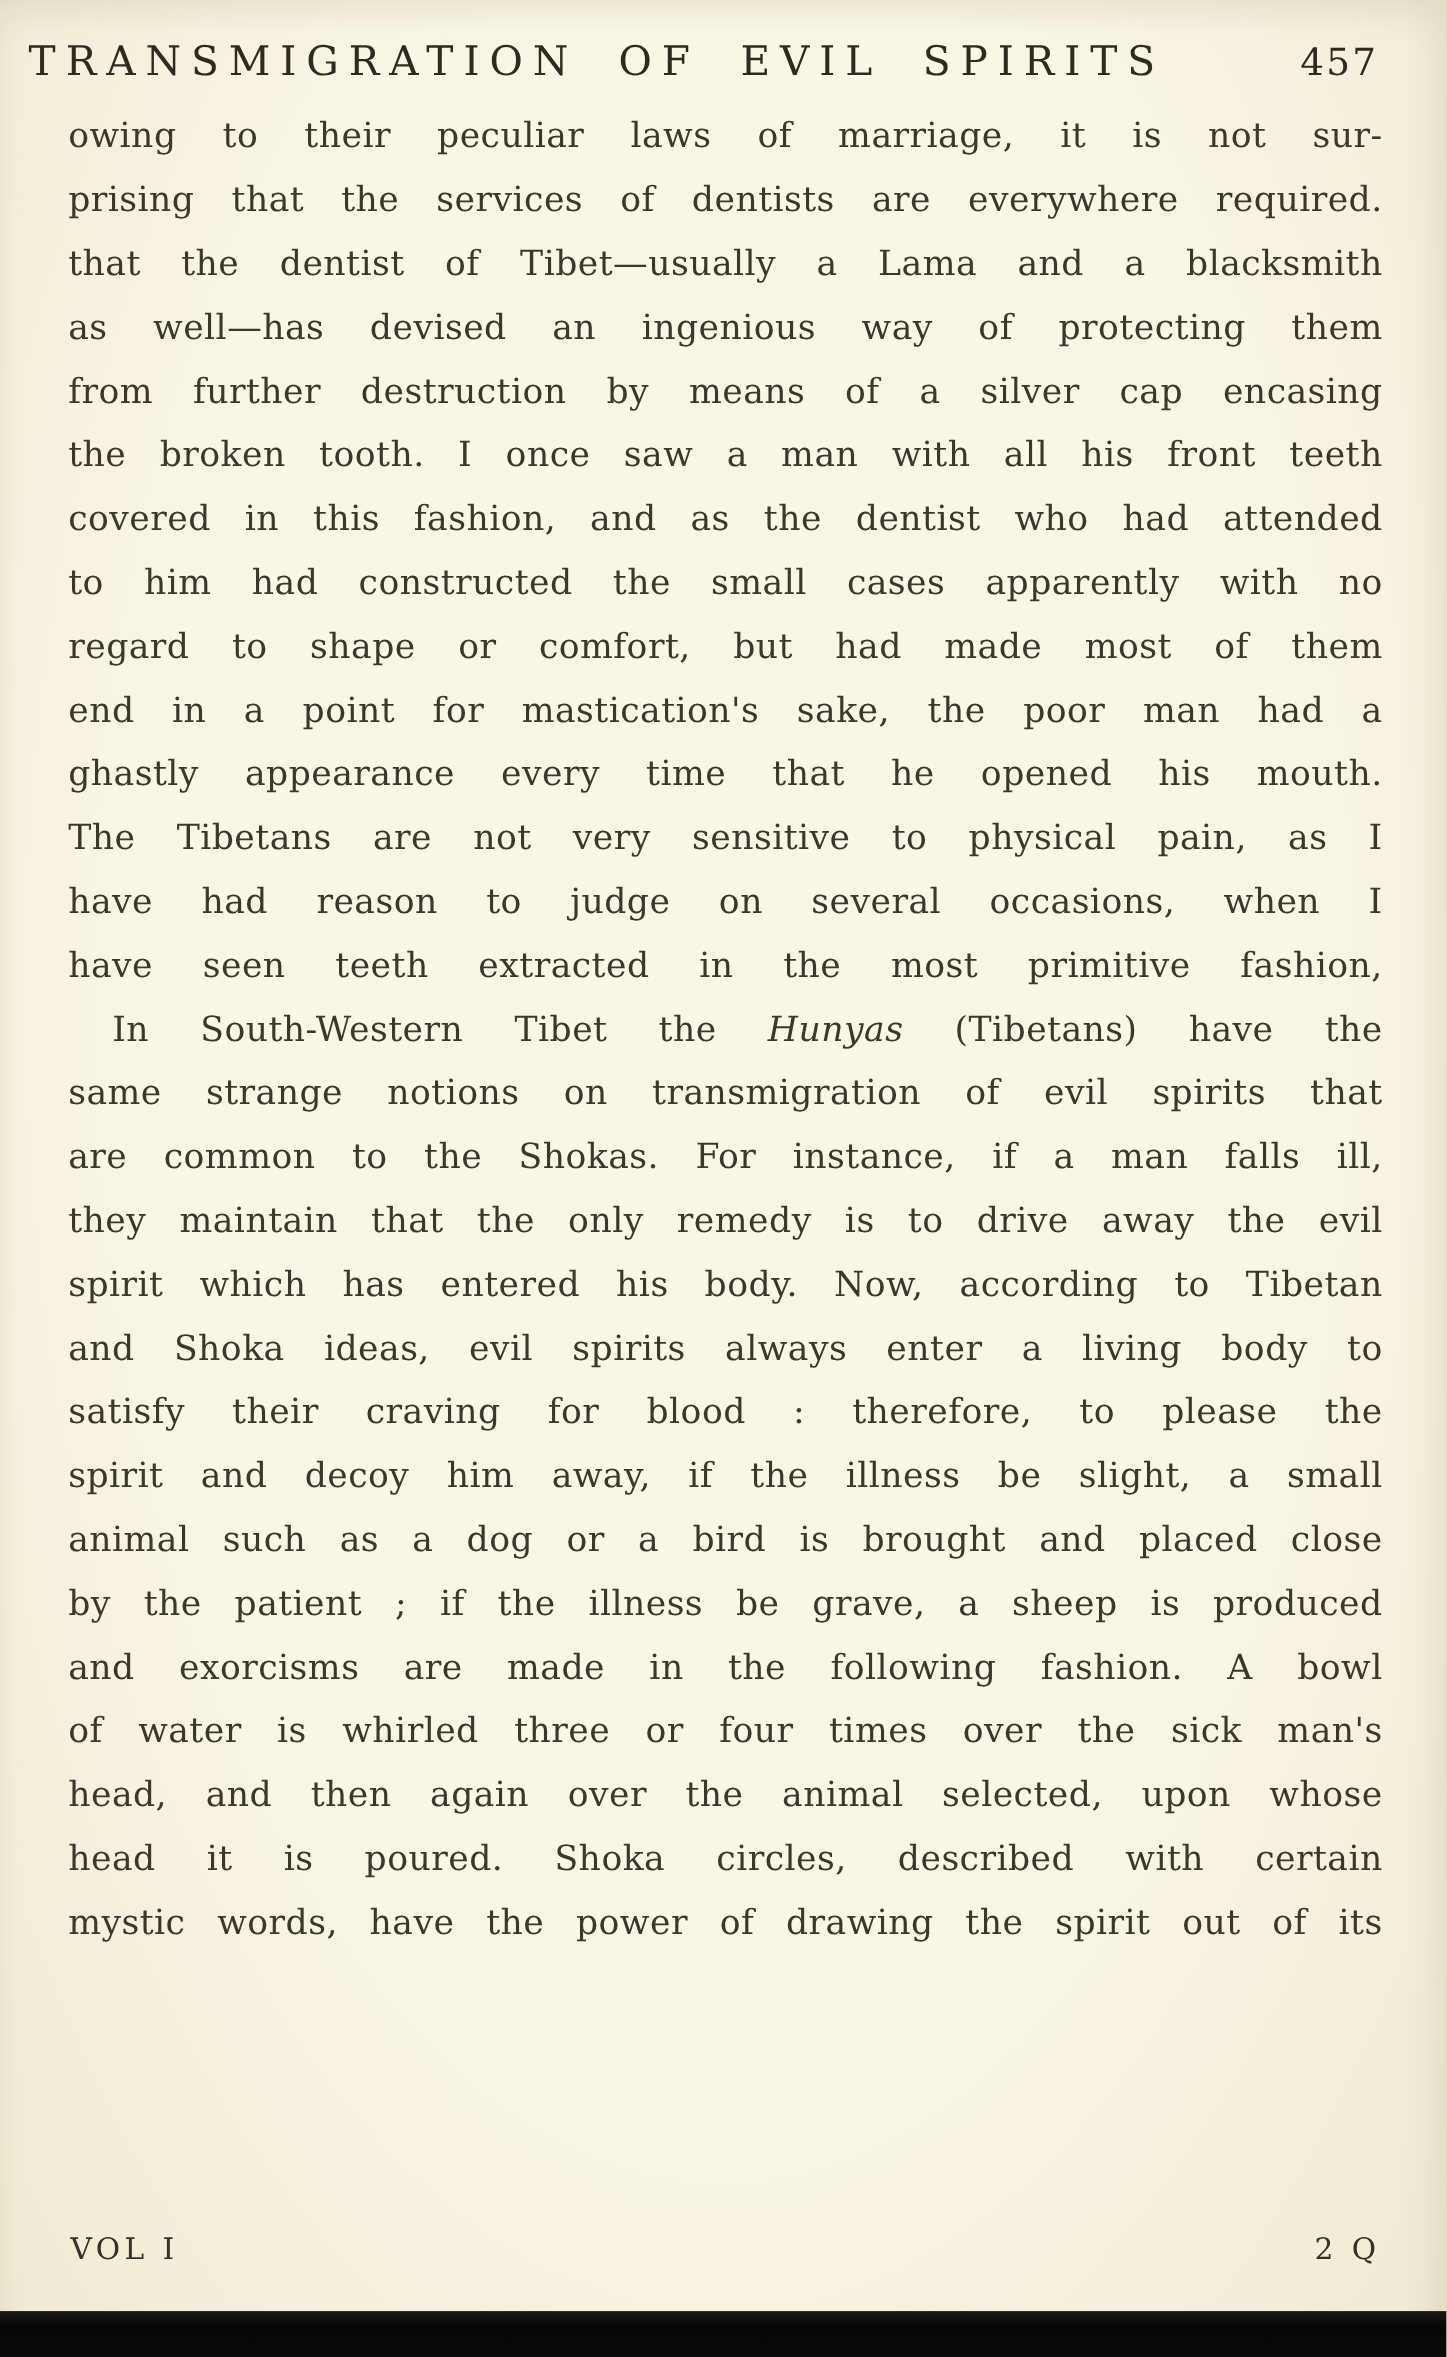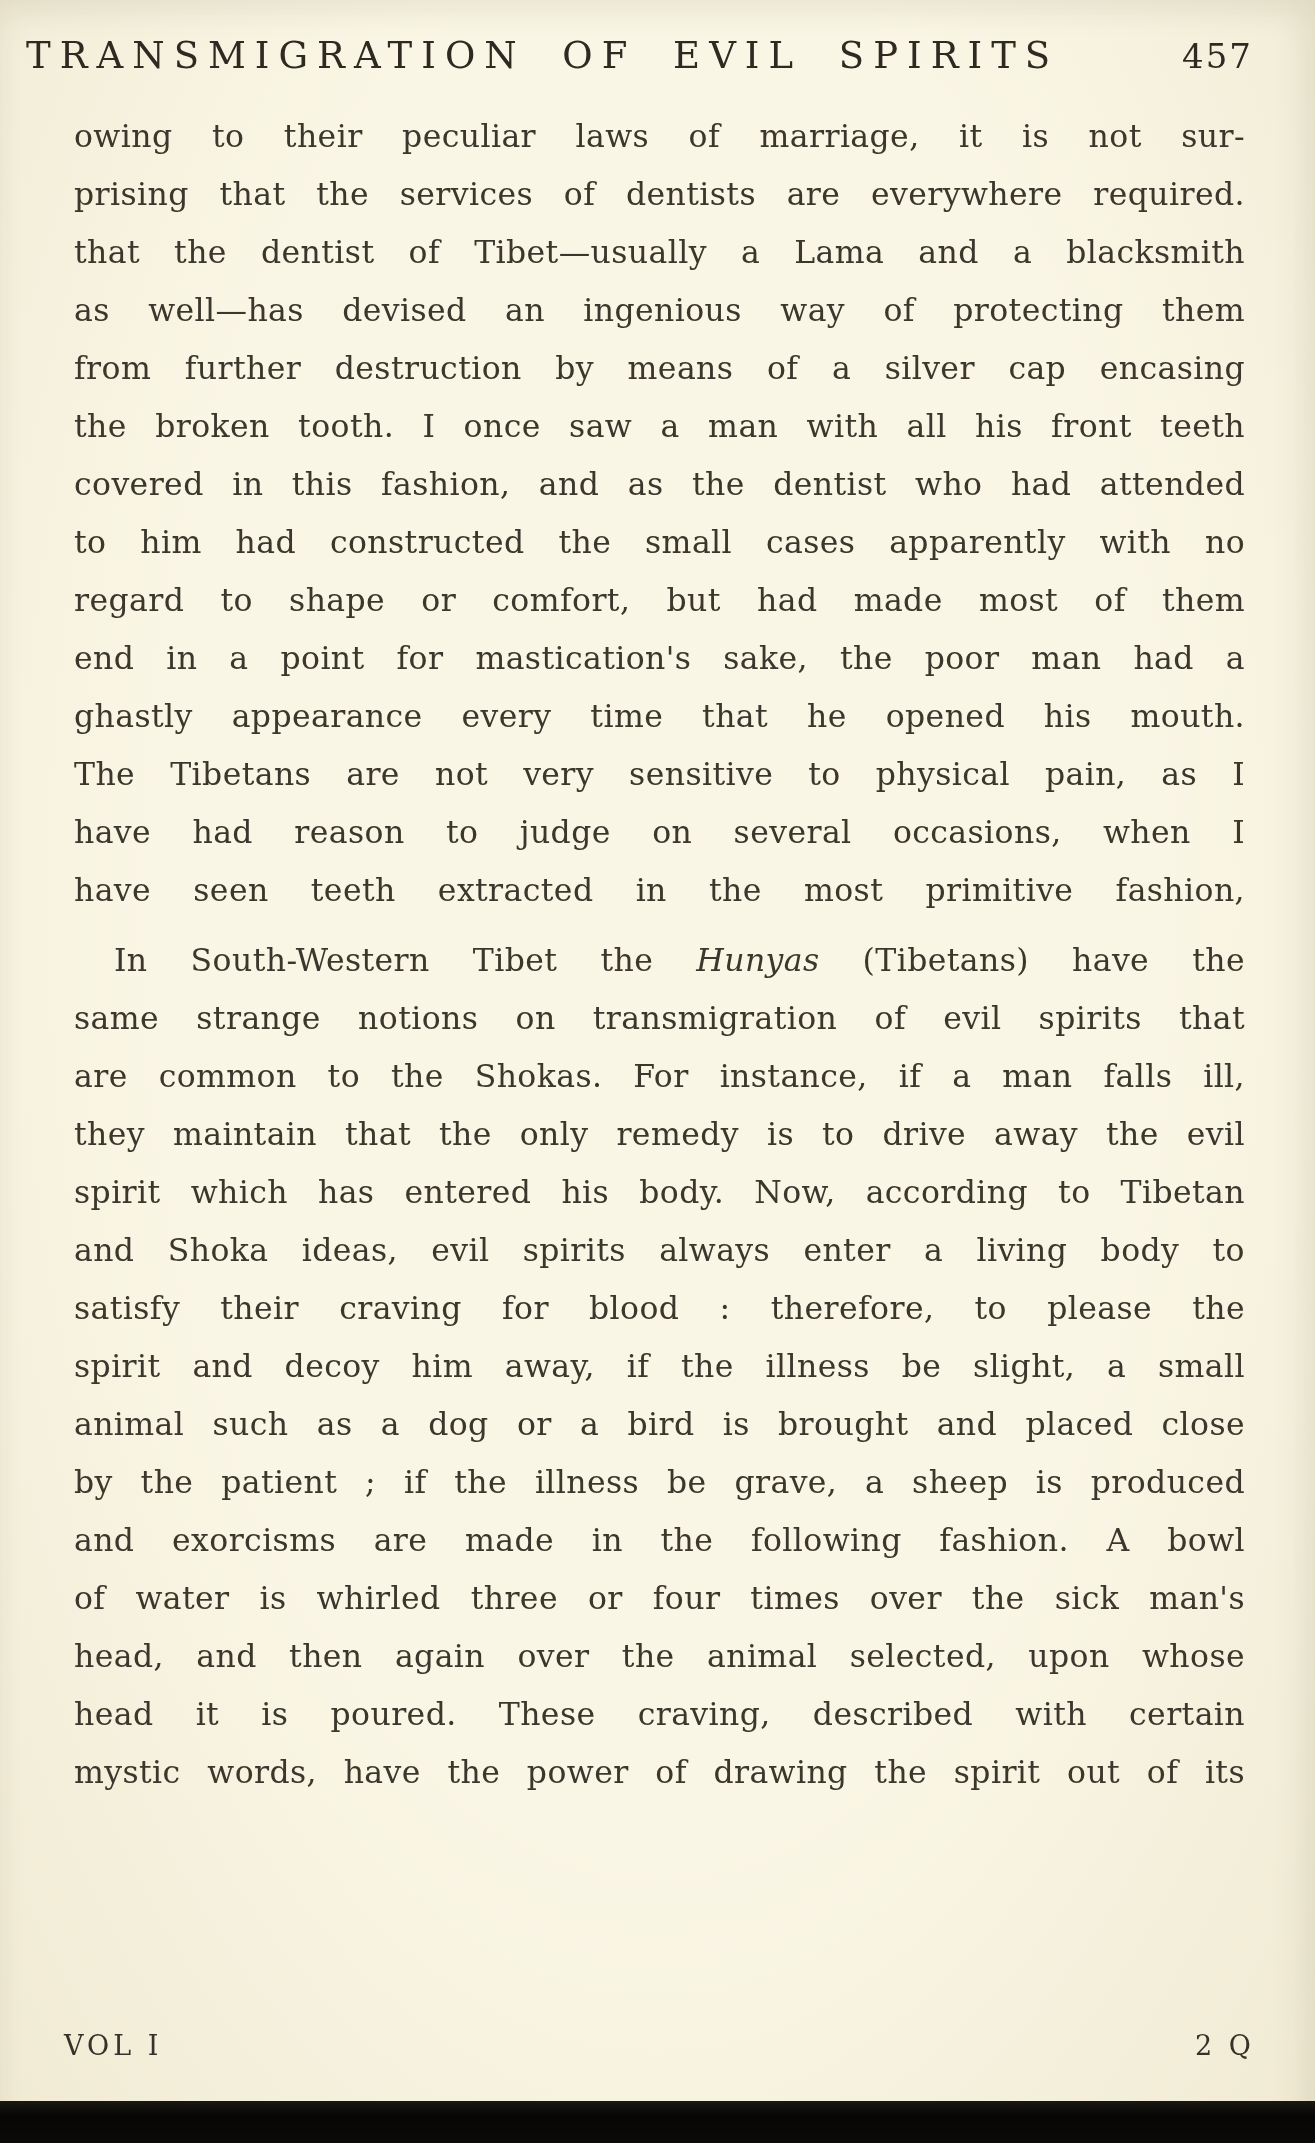--- a/index.html
+++ b/index.html
@@ -30,21 +30,21 @@
     white-space: nowrap;
   }
   .pagenum {
     font-size: 34px;
     letter-spacing: 2px;
     color: #2e2a22;
   }
   .body-text {
     padding: 18px 58px 0 62px;
   }
-  .para { margin: 12px; }
+  .para { margin: 0; }
   .line {
     font-size: 31.5px;
     line-height: 58px;
     text-align: justify;
     text-align-last: justify;
     letter-spacing: 0.4px;
     word-spacing: 2px;
     color: #3b372d;
   }
   .line.lastline { text-align-last: left; }
@@ -100,21 +100,21 @@
         <div class="line">they maintain that the only remedy is to drive away the evil</div>
         <div class="line">spirit which has entered his body.  Now, according to Tibetan</div>
         <div class="line">and Shoka ideas, evil spirits always enter a living body to</div>
         <div class="line">satisfy their craving for blood : therefore, to please the</div>
         <div class="line">spirit and decoy him away, if the illness be slight, a small</div>
         <div class="line">animal such as a dog or a bird is brought and placed close</div>
         <div class="line">by the patient ; if the illness be grave, a sheep is produced</div>
         <div class="line">and exorcisms are made in the following fashion.  A bowl</div>
         <div class="line">of water is whirled three or four times over the sick man's</div>
         <div class="line">head, and then again over the animal selected, upon whose</div>
-        <div class="line">head it is poured.  These craving, described with certain</div>
+        <div class="line">head it is poured.  Shoka circles, described with certain</div>
         <div class="line">mystic words, have the power of drawing the spirit out of its</div>
       </div>
     </main>
 
   <footer class="footer">
     <span>VOL I</span>
     <span>2 Q</span>
   </footer>
 
   <div class="scan-bar"></div>

